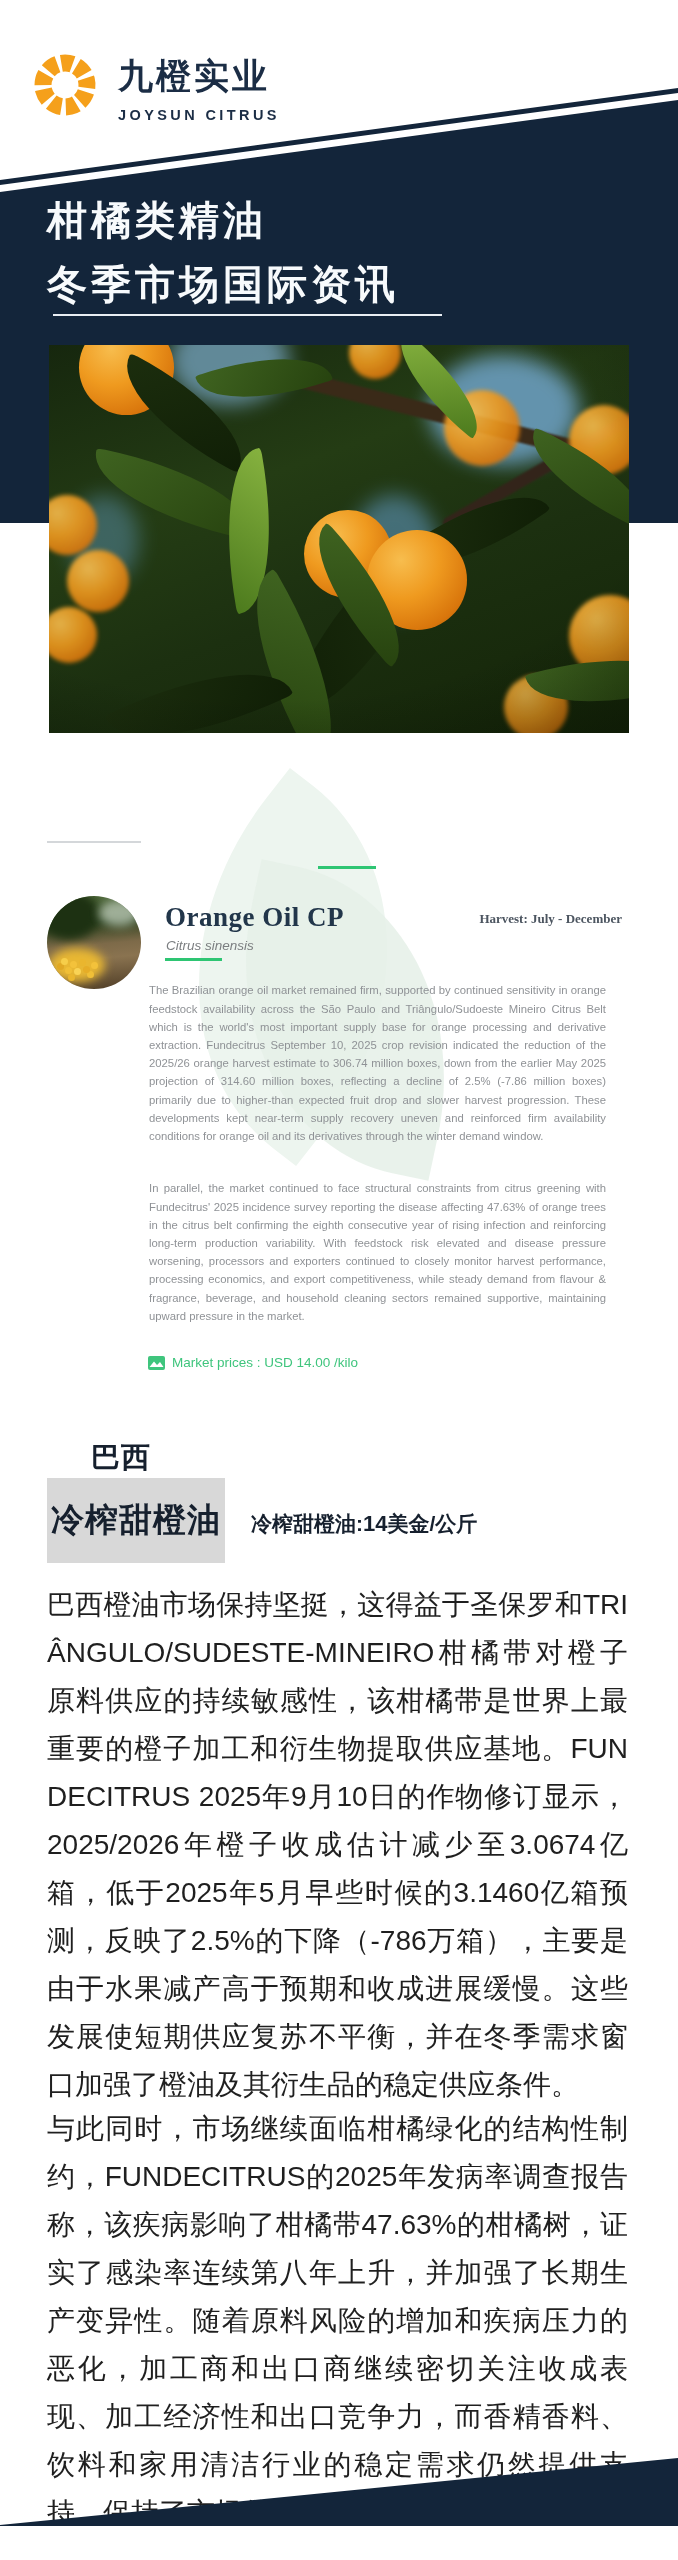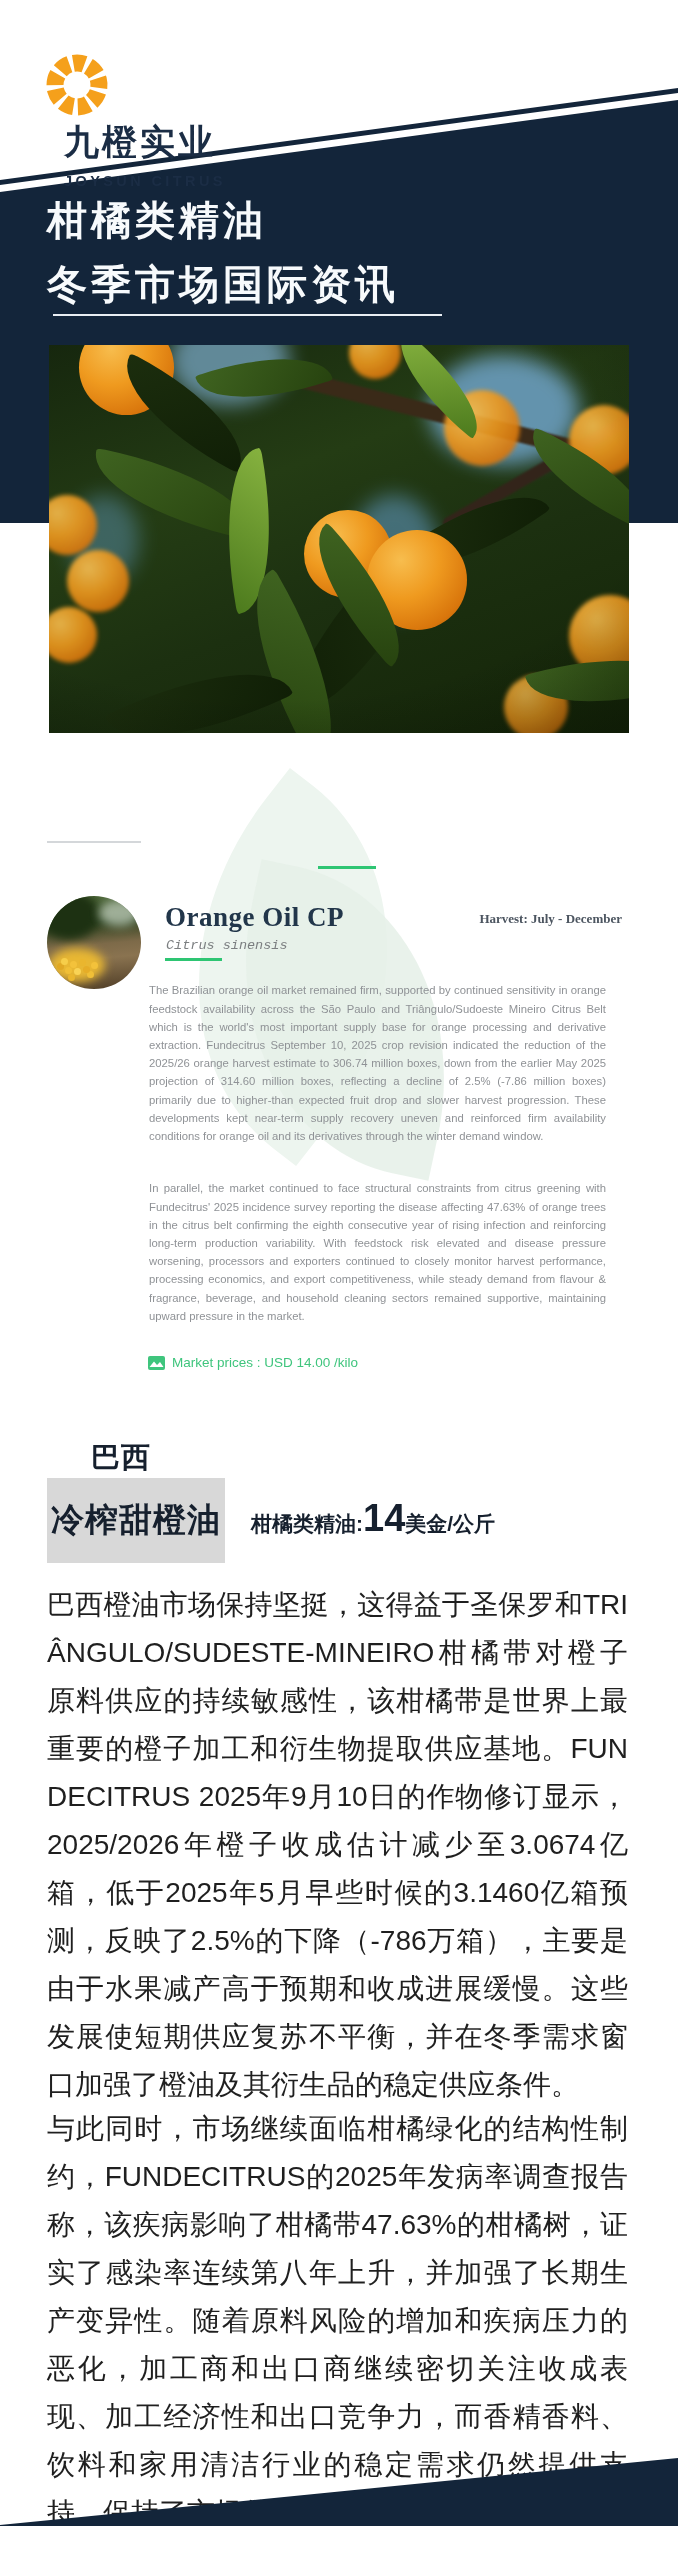--- a/index.html
+++ b/index.html
@@ -2,21 +2,21 @@
 <html><head>
 <meta charset="utf-8">
 <style>
   html,body{margin:0;padding:0;background:#ffffff;}
   .page{
     position:relative;width:678px;height:2560px;margin:0 auto;
     background:#ffffff;overflow:hidden;
     font-family:"Liberation Sans","DejaVu Sans",sans-serif;
   }
   
-  .logo-wrap{position:absolute;left:44px;top:52px;display:flex;align-items:flex-start;z-index:6;flex-direction:column;}
+  .logo-wrap{position:absolute;left:32px;top:52px;display:flex;align-items:flex-start;z-index:6;}
   .logo-icon{width:66px;height:66px;display:block;}
   .logo-text{margin-left:20px;margin-top:6px;}
   .brand-cn{font-size:35px;font-weight:700;letter-spacing:3px;color:#1B2D45;line-height:1;}
   .brand-en{font-size:14.5px;font-weight:700;letter-spacing:3.4px;color:#1B2D45;margin-top:14px;}
   
   .hero-stripe{
     position:absolute;left:0;top:0;width:678px;height:200px;background:#13253A;z-index:1;
     clip-path:polygon(0 180px,678px 88px,678px 93px,0 185px);
   }
   .hero-navy{
@@ -72,38 +72,38 @@
   .av-dots{position:absolute;left:14px;top:62px;width:7px;height:7px;border-radius:50%;background:#f6ce4a;
     box-shadow:9px 3px 0 #f3c23b,18px 1px 0 #eab62e,4px 9px 0 #f0bf37,13px 10px 0 #f9d355,
       22px 8px 0 #e6ad27,30px 4px 0 #f3c23b,-4px 5px 0 #e0a824,26px 13px 0 #f0bf37,7px 16px 0 #eab62e;}
   .prod-name{position:absolute;left:165px;top:902px;z-index:3;
     font-family:"Liberation Serif","DejaVu Serif",serif;font-weight:700;
     font-size:27px;color:#22364A;letter-spacing:.5px;}
   .harvest{position:absolute;right:56px;top:911px;z-index:3;
     font-family:"Liberation Serif","DejaVu Serif",serif;font-weight:700;
     font-size:13px;color:#4C5560;}
   .species{position:absolute;left:166px;top:938px;z-index:3;
-    font-family:Liberation Mono, monospace;font-style:italic;
+    font-family:Liberation Sans, sans-serif;font-style:italic;
     font-size:13.5px;color:#7B7E80;}
   .species-rule{position:absolute;left:165px;top:958px;width:57px;height:3px;background:#2EC573;z-index:3;}
   .eng-p{position:absolute;left:149px;width:457px;z-index:3;text-align:justify;
     font-size:11.3px;line-height:18.2px;color:#8F9296;}
   .eng-p.p1{top:970px;}
   .eng-p.p2{top:1168px;}
   .market-row{position:absolute;left:148px;top:1355px;z-index:3;display:flex;align-items:center;}
   .market-ic{width:17px;height:14px;display:block;margin-right:7px;}
   .market-txt{font-size:13.5px;color:#3FC57D;}
   
   .cn-country{position:absolute;left:47px;top:1438px;font-size:29px;font-weight:700;
     color:#16202E;letter-spacing:1px;z-index:3;margin-left:44px;}
   .cn-prodrow{position:absolute;left:47px;top:1478px;display:flex;align-items:baseline;z-index:3;}
   .cn-prod{font-size:33px;font-weight:700;color:#16202E;background:#D8D8D8;
     padding:20px 4px;letter-spacing:1px;}
   .cn-price-label{font-size:21px;font-weight:700;color:#16202E;margin-left:26px;}
-  .cn-price-val{font-size:38px;font-weight:700;color:#16202E;}
+  .cn-price-val{font-size:22px;font-weight:700;color:#16202E;}
   .cn-price-unit{font-size:21px;font-weight:700;color:#16202E;}
   .cn-p{position:absolute;left:47px;width:581px;z-index:3;text-align:justify;
     font-size:28px;line-height:48px;color:#1F1F1F;word-break:break-all;}
   .cn-p.p1{top:1553px;}
   .cn-p.p2{top:2077px;}
   
   .footer-wedge{position:absolute;left:0;top:2450px;width:678px;height:76px;background:#13253A;z-index:4;
     clip-path:polygon(0 75px,678px 8px,678px 76px,0 76px);}
 </style>
 </head>
@@ -189,21 +189,21 @@
     <svg class="market-ic" viewBox="0 0 17 14">
       <rect x="0" y="0" width="17" height="14" rx="2" fill="#3FC57D"></rect>
       <path d="M1.5 11 L6 5.5 L9 9 L12 6 L15.5 11 Z" fill="#ffffff"></path>
     </svg>
     <span class="market-txt">Market prices : USD 14.00 /kilo</span>
   </div>
 
   <div class="cn-country">巴西</div>
   <div class="cn-prodrow">
     <span class="cn-prod">冷榨甜橙油</span>
-    <span class="cn-price-label">柑橘类精油:</span>
+    <span class="cn-price-label">冷榨甜橙油:</span>
     <span class="cn-price-val">14</span>
     <span class="cn-price-unit">美金/公斤</span>
   </div>
   <p class="cn-p p1">巴西橙油市场保持坚挺，这得益于圣保罗和TRIÂNGULO/SUDESTE-MINEIRO柑橘带对橙子原料供应的持续敏感性，该柑橘带是世界上最重要的橙子加工和衍生物提取供应基地。FUNDECITRUS 2025年9月10日的作物修订显示，2025/2026年橙子收成估计减少至3.0674亿箱，低于2025年5月早些时候的3.1460亿箱预测，反映了2.5%的下降（-786万箱），主要是由于水果减产高于预期和收成进展缓慢。这些发展使短期供应复苏不平衡，并在冬季需求窗口加强了橙油及其衍生品的稳定供应条件。</p>
   <p class="cn-p p2">与此同时，市场继续面临柑橘绿化的结构性制约，FUNDECITRUS的2025年发病率调查报告称，该疾病影响了柑橘带47.63%的柑橘树，证实了感染率连续第八年上升，并加强了长期生产变异性。随着原料风险的增加和疾病压力的恶化，加工商和出口商继续密切关注收成表现、加工经济性和出口竞争力，而香精香料、饮料和家用清洁行业的稳定需求仍然提供支持，保持了市场的上行压力。</p>
 
   <div class="footer-wedge"></div>
 </div>
 
 </body></html>

